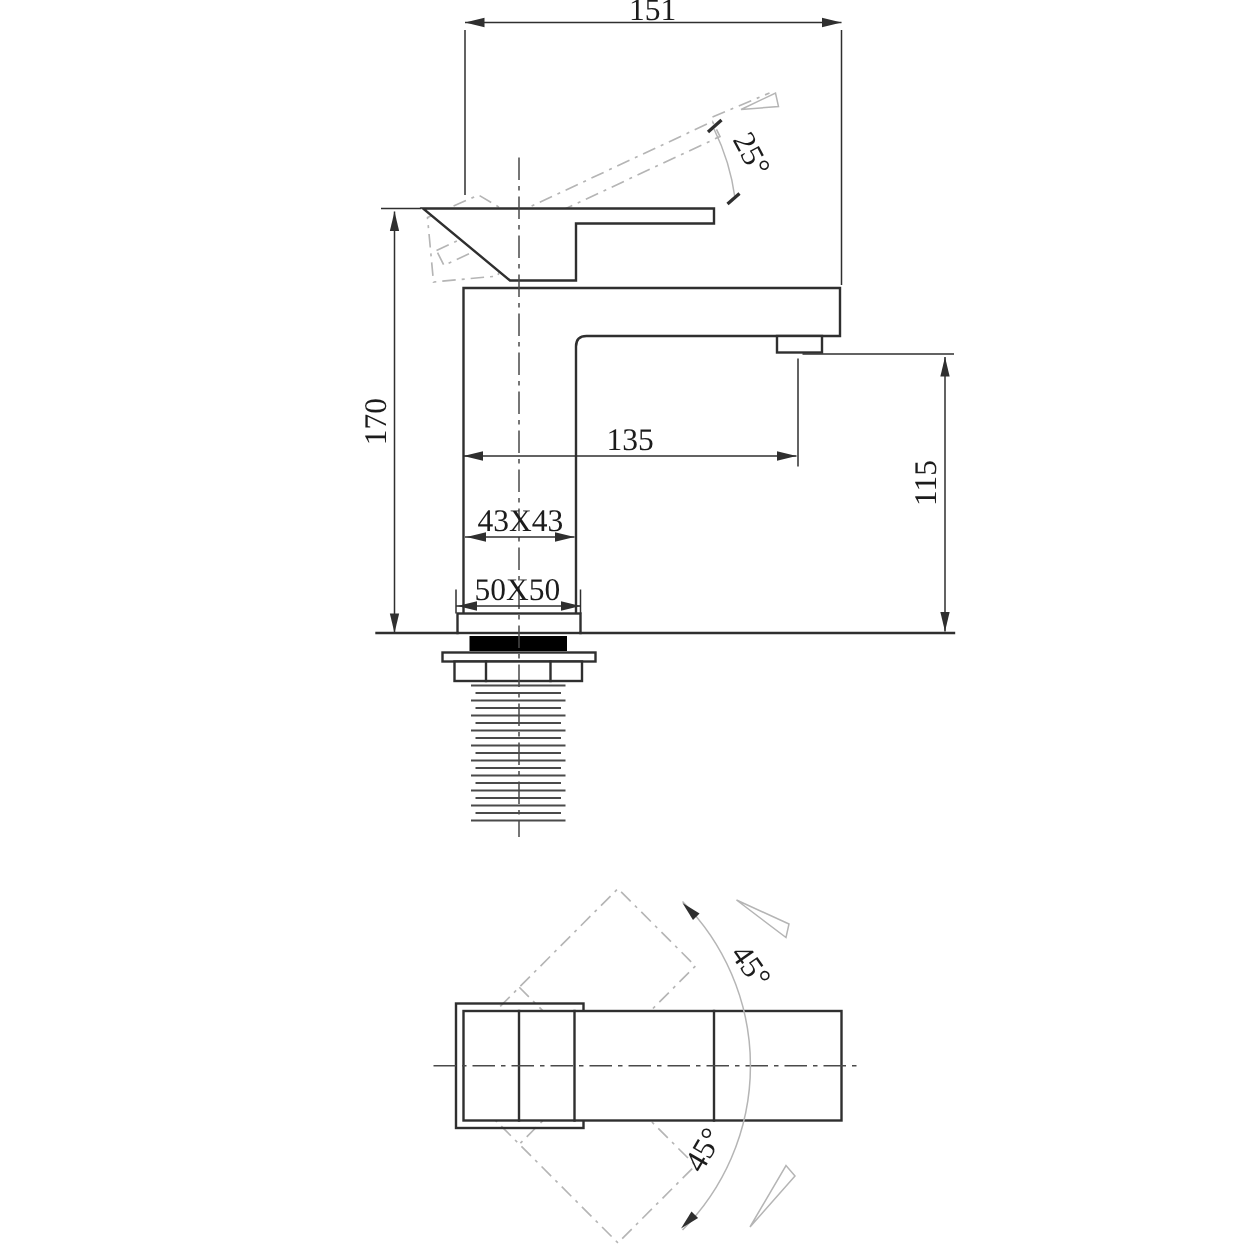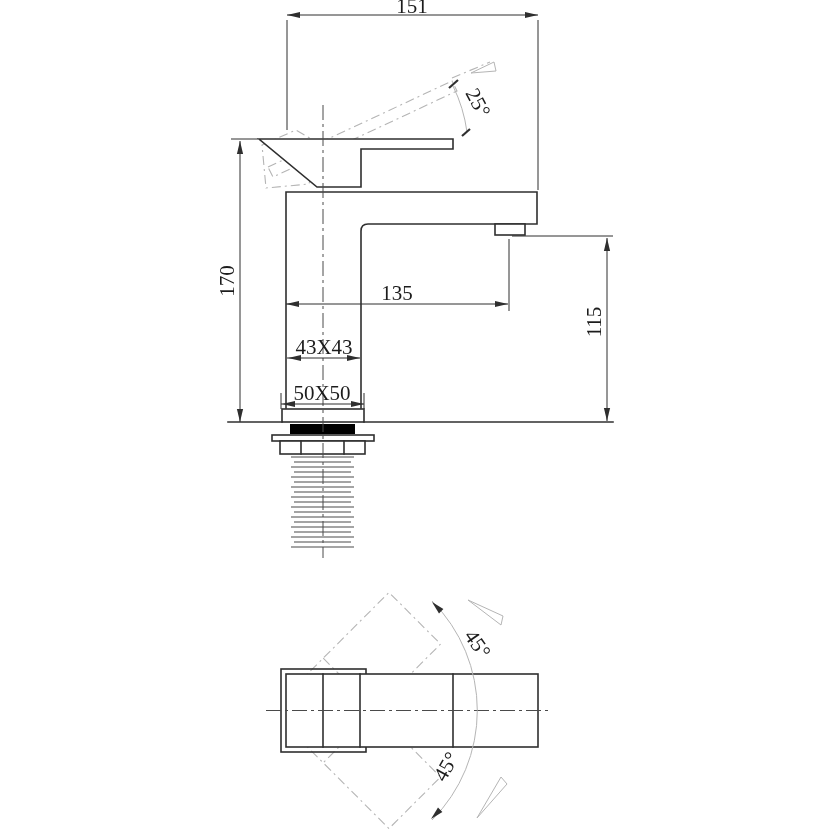--- a/index.html
+++ b/index.html
@@ -1,20 +1,20 @@
 <!DOCTYPE html>
 <html style="--line: #2f2f2f; --dim: #2f2f2f; --phantom: #b5b5b5; --center: #4a4a4a; --text: #1c1c1c; --gasket: #000000; --bg: #ffffff;"><head>
 <meta charset="utf-8">
 <style>
   :root{
     --line:#2f2f2f; --dim:#2f2f2f; --phantom:#b5b5b5; --center:#4a4a4a;
     --text:#1c1c1c; --gasket:#000000; --bg:#ffffff;
   }
   html,body{margin:0;padding:0;background:var(--bg);}
-  .stage{width:662px;height:830px;background:var(--bg);position:relative;}
+  .stage{width:662px;height:830px;background:var(--bg);position:relative;margin-left:23px;}
   svg{display:block;}
   .s1{stroke:var(--line);stroke-width:1.6;fill:none;stroke-linecap:square;}
   .s1f{stroke:var(--line);stroke-width:1.6;fill:#ffffff;stroke-linecap:square;}
   .s2{stroke:var(--dim);stroke-width:1;fill:none;}
   .thn{stroke:var(--phantom);stroke-width:1;fill:none;}
   .ph{stroke:var(--phantom);stroke-width:1.1;fill:none;stroke-dasharray:9 4 2 4;}
   .cl{stroke:var(--center);stroke-width:1;fill:none;stroke-dasharray:15 4 3 4;}
   .thr{stroke:#4a4a4a;stroke-width:1.2;fill:none;}
   .ar{fill:var(--dim);stroke:none;}
   .tick{stroke:var(--dim);stroke-width:2.2;fill:none;}

